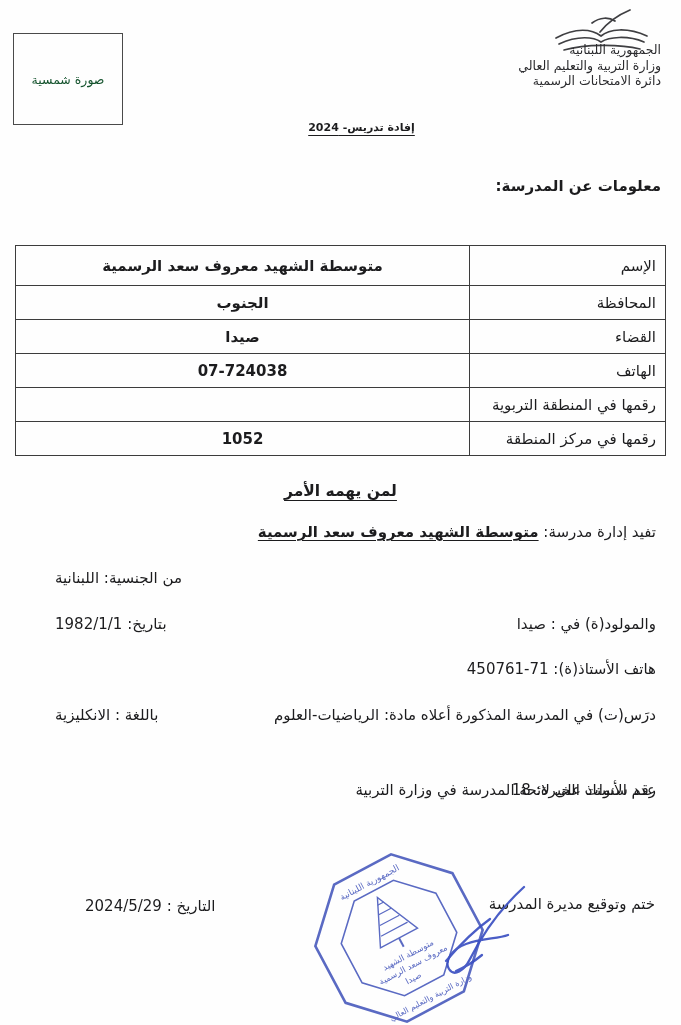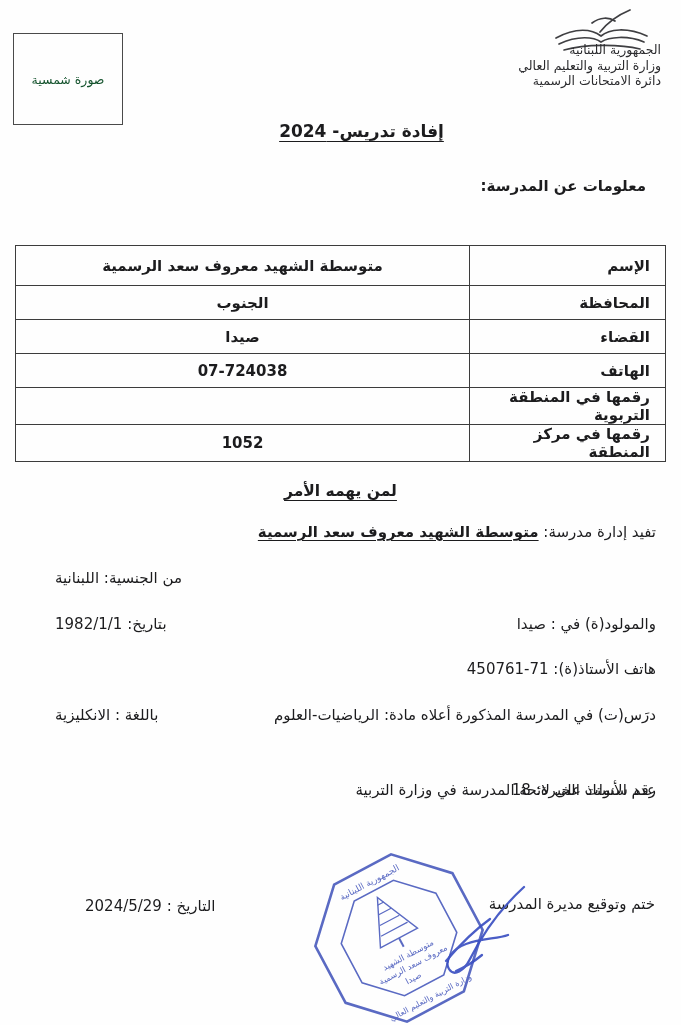--- a/index.html
+++ b/index.html
@@ -26,41 +26,41 @@
   
   .gov-logo { left: 548px; top: 8px; width: 110px; height: 46px; }
   .gov-header {
     right: 20px; top: 42px; width: 250px;
     text-align: right; font-size: 12.5px; line-height: 15.5px; color: #2b2b2e;
   }
 
   
   .doc-title {
     left: 0; top: 121px; width: 100%;
-    text-align: center; font-size: 17px; font-weight: bold;
+    text-align: center; font-size: 11px; font-weight: bold;
     text-decoration: underline; text-underline-offset: 4px; padding-left: 42px;
   }
 
   .section-heading {
-    right: 35px; top: 177px;
+    right: 20px; top: 177px;
     font-size: 15px; font-weight: bold;
   }
 
   
   table.school {
     position: absolute; left: 15px; top: 245px; width: 651px;
     border-collapse: collapse; direction: rtl;
   }
   table.school td {
     border: 1px solid #3c3c3c;
     height: 34px; vertical-align: middle;
     font-size: 15px;
   }
   table.school tr:first-child td { height: 40px; }
-  table.school td.lbl { width: 196px; text-align: right; padding-right: 15px; font-weight: bold; }
+  table.school td.lbl { width: 196px; text-align: right; padding-right: 9px; font-weight: normal; }
   table.school td.val { text-align: center; font-weight: bold; }
 
   .subject-heading {
     left: 0; top: 482px; width: 100%;
     text-align: center; font-size: 15.5px; font-weight: bold;
     text-decoration: underline; text-underline-offset: 4px;
   }
 
   
   .body-lines { left: 26px; top: 523px; width: 630px; height: 300px; }

